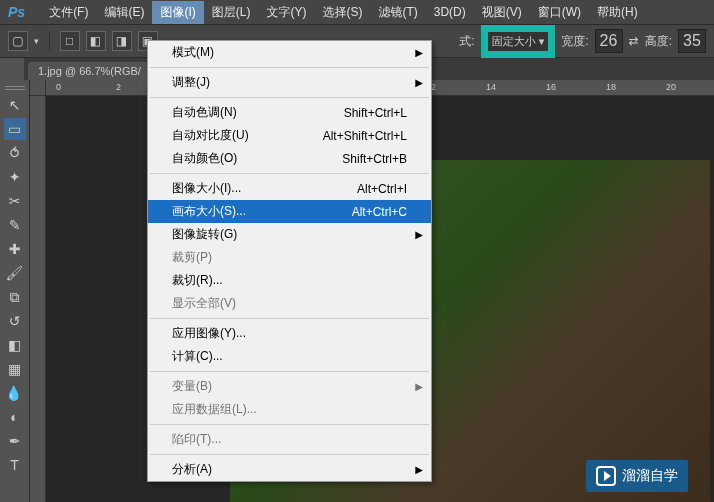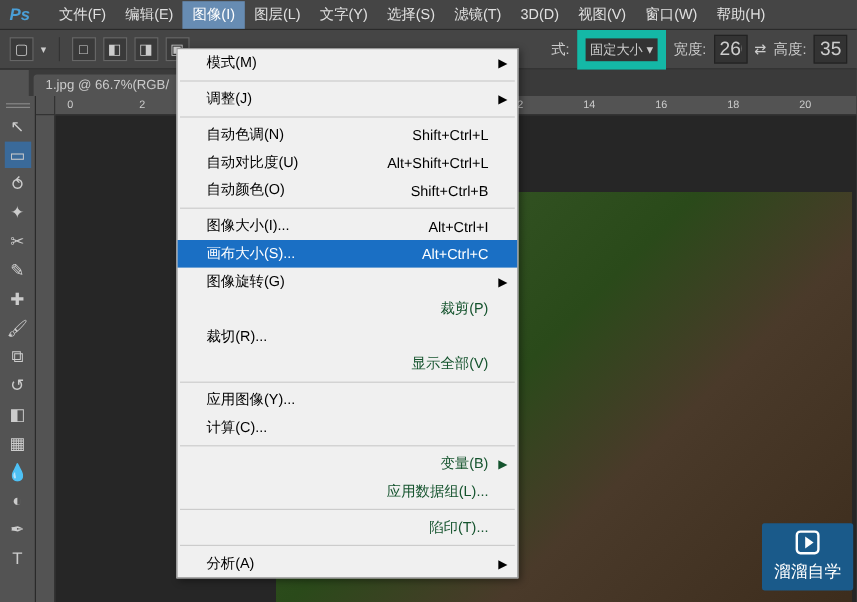--- a/index.html
+++ b/index.html
@@ -30,25 +30,25 @@
 .canvas-area { flex: 1; background: #262626; position: relative; overflow: hidden; }
 .ruler-h { position: absolute; top: 0; left: 16px; right: 0; height: 16px; background: #535353; border-bottom: 1px solid #333; color: #ccc; font-size: 9px; display: flex; align-items: center; }
 .ruler-h .tick { position: absolute; top: 2px; font-size: 9px; }
 .ruler-v { position: absolute; top: 16px; left: 0; width: 16px; bottom: 0; background: #535353; border-right: 1px solid #333; }
 .ruler-corner { position: absolute; top: 0; left: 0; width: 16px; height: 16px; background: #535353; border-right: 1px solid #333; border-bottom: 1px solid #333; }
 .canvas-img { position: absolute; top: 80px; left: 200px; width: 480px; height: 400px; background: linear-gradient(135deg, #3a5a2a 0%, #2a4a1a 40%, #4a3a2a 60%, #3a2a1a 100%); }
 
 .dropdown { position: absolute; top: 24px; left: 147px; width: 285px; background: #f0f0f0; border: 1px solid #999; box-shadow: 2px 2px 6px rgba(0,0,0,0.4); z-index: 100; margin-top: 16px; }
 .dropdown-item { display: flex; justify-content: space-between; align-items: center; padding: 3px 24px 3px 24px; font-size: 12px; color: #000; cursor: default; position: relative; }
 .dropdown-item.highlighted { background: #1a6fc4; color: #fff; }
-.dropdown-item.disabled { color: #14532d; justify-content: flex-end; }
+.dropdown-item.disabled { color: #737373; }
 .dropdown-item .arrow { position: absolute; right: 8px; font-size: 10px; }
 .dropdown-sep { height: 1px; background: #ccc; margin: 3px 2px; }
 
-.watermark { position: absolute; bottom: 10px; right: 3px; background: #1a5a8a; color: #fff; padding: 6px 10px; font-size: 14px; display: flex; align-items: center; gap: 6px; border-radius: 2px; flex-direction: column; }
+.watermark { position: absolute; bottom: 10px; right: 26px; background: #1a5a8a; color: #fff; padding: 6px 10px; font-size: 14px; display: flex; align-items: center; gap: 6px; border-radius: 2px; }
 .watermark .play-icon { width: 20px; height: 20px; border: 2px solid #fff; border-radius: 4px; display: flex; align-items: center; justify-content: center; }
 .watermark .play-icon::before { content: ''; border-left: 7px solid #fff; border-top: 5px solid transparent; border-bottom: 5px solid transparent; margin-left: 2px; }
 </style>
 </head>
 <body>
 
 <div class="menubar">
   <span class="ps-logo">Ps</span>
   <span class="menu-item">文件(F)</span>
   <span class="menu-item">编辑(E)</span>

